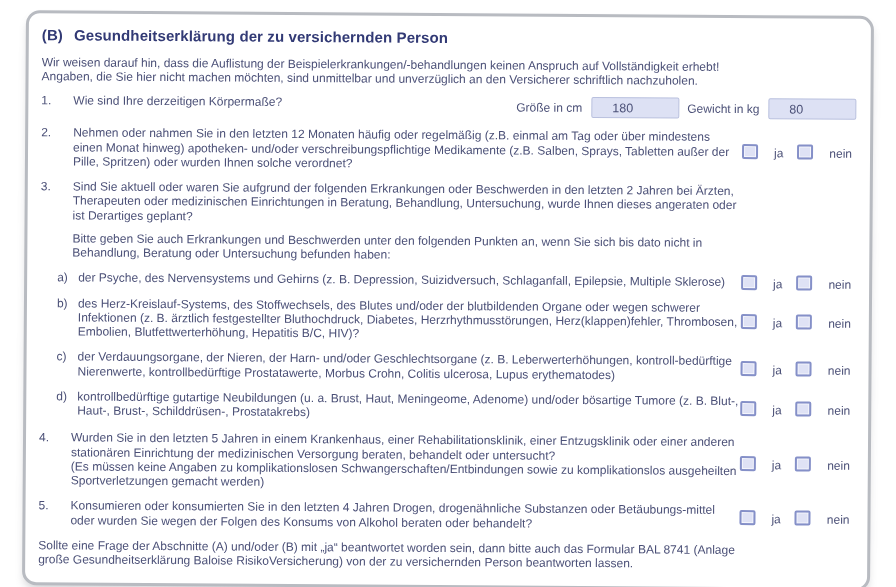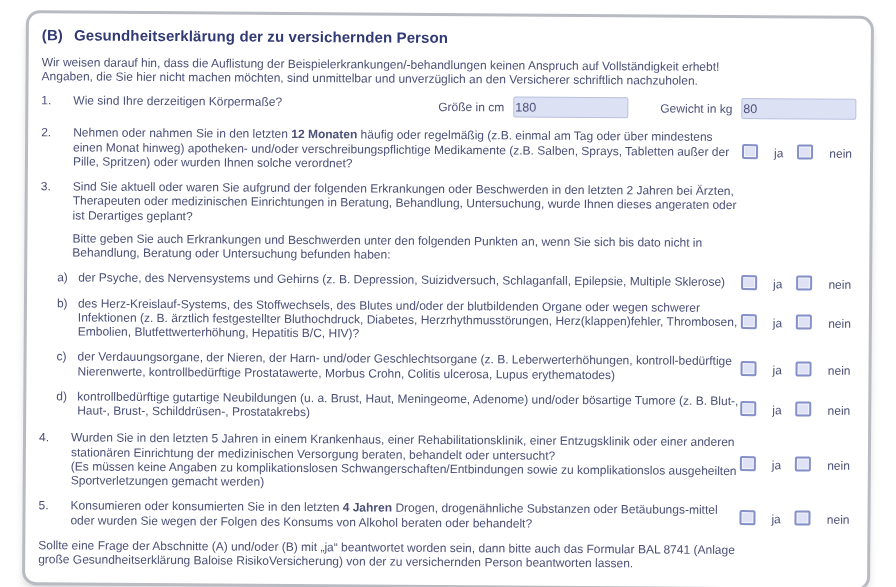--- a/index.html
+++ b/index.html
@@ -23,40 +23,40 @@
   }
   .title-row{ display:flex; gap:11px; align-items:baseline; margin-bottom:11px;
     color:var(--title); font-weight:bold; font-size:15px; letter-spacing:.1px; }
   .intro{ margin-bottom:10px; }
   .row{ display:flex; align-items:flex-start; margin-bottom:11px; }
   .num{ width:32px; flex-shrink:0; }
   .sub{ padding-left:17px; }
   .sub .num{ width:15px; margin-right:6px; }
   .qtext{ flex:1 1 auto; max-width:676px; }
   .qnote{ display:block; }
-  b{ font-weight:bold;margin-top:12px; }
+  b{ font-weight:normal;margin-top:12px; }
   .answers{
     display:flex; gap:14px; width:114px; flex-shrink:0;
     margin-left:auto; align-self:center; justify-content:flex-start;
   }
   .pair{ display:inline-flex; align-items:flex-end; gap:16px; }
   .checkbox{
     display:inline-block; width:16px; height:15px; border-radius:2px;
     background:var(--checkbox-fill); border:2px solid var(--checkbox-border);
     box-shadow:inset 0 0 0 1px rgba(255,255,255,.7); cursor:pointer;
   }
   .anslabel{ line-height:12px; }
   .measure{ display:flex; align-items:center; margin-left:auto; flex-shrink:0; align-self:center; }
   .mlabel{ margin-right:9px; white-space:nowrap; }
-  .mlabel.second{ margin-left:32px;text-align:center; }
+  .mlabel.second{ margin-left:8px;text-align:center; }
   .field{
-    width:115px; height:21px; background:var(--field-fill);
+    width:88px; height:21px; background:var(--field-fill);
     border:1px solid var(--field-border); border-radius:2px;
     font-family:"Liberation Sans", sans-serif; font-size:12.5px;
-    color:var(--body-text); padding:0 1px; outline:none;
+    color:var(--body-text); padding:0 20px; outline:none;
   }
   .footer-text{ margin-top:2px; max-width:724px; }
   .q3block .qtext p{ margin:0; }
   .q3block .qtext p:first-child{ margin-bottom:9px; }
 </style>
 </head>
 <body>
 
 <div class="card">
 

